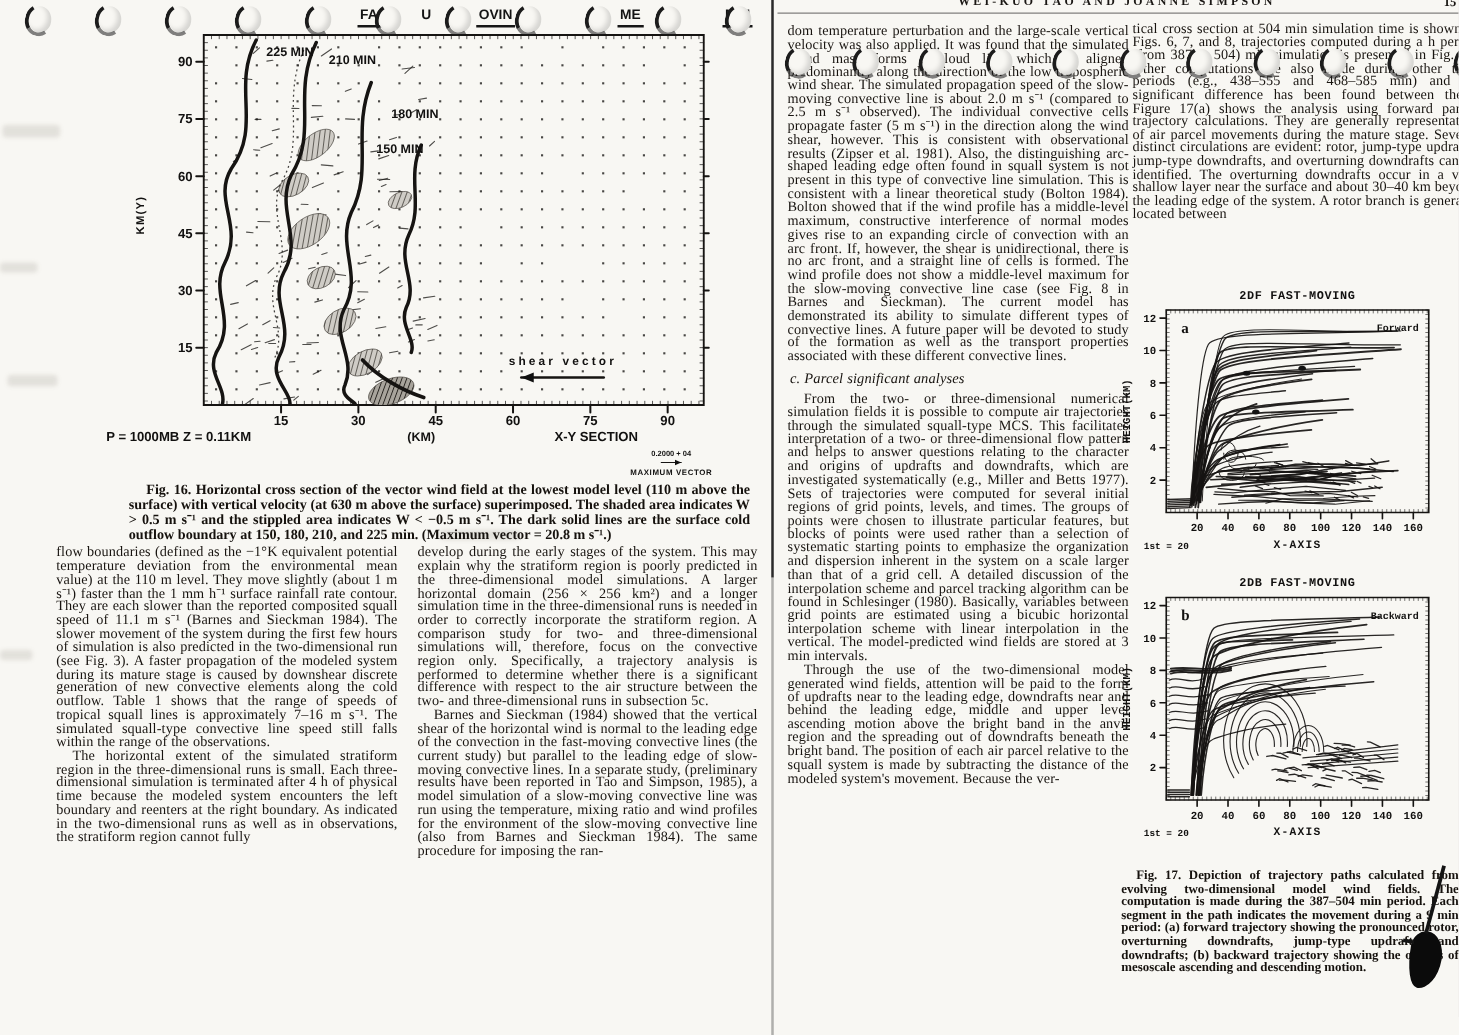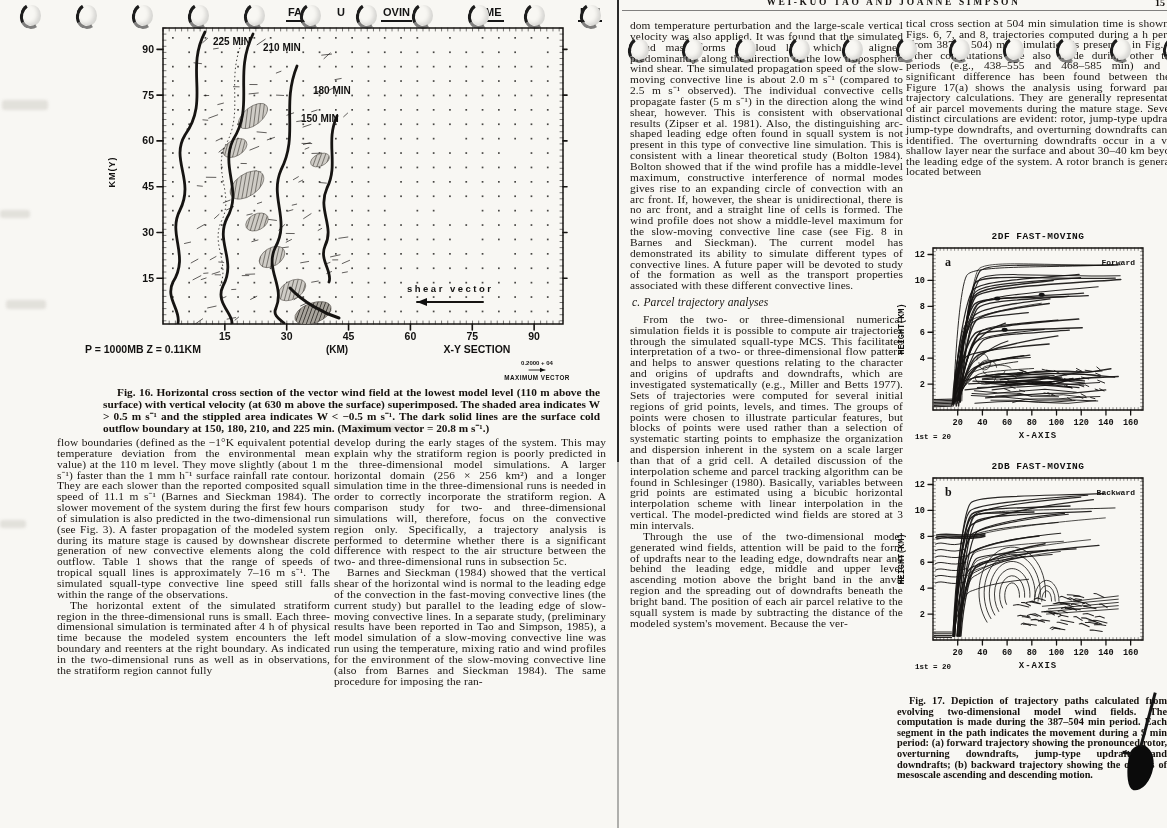--- a/index.html
+++ b/index.html
@@ -24,21 +24,21 @@
   .rh-title{position:absolute;left:0;right:0;top:-3px;text-align:center;font-family:"Liberation Serif",serif;
             font-size:9.5px;font-weight:bold;letter-spacing:2.6px;color:#1a1714;white-space:nowrap}
   .rh-page{position:absolute;right:0;top:-3px;font-size:10px;font-weight:bold}
   .rh-rule{position:absolute;left:622px;top:10px;width:545px;height:1px;background:rgba(30,30,30,.55)}
   
   .col{position:absolute;text-align:justify;font-size:11.4px;line-height:10.85px;color:#181410;
        font-family:"Liberation Serif",serif;letter-spacing:.1px;word-spacing:.2px}
   .col p{margin:0}
   .ind{text-indent:13px}
   .subhead{font-style:italic;margin:7px 0 5px 2px !important;font-size:11.6px}
-  .c1{left:57px;top:437px;width:273px}
+  .c1{left:45px;top:437px;width:273px}
   .c2{left:334px;top:437px;width:272px}
   .c3{left:630px;top:20px;width:273px}
   .c4{left:906px;top:18px;width:276px;line-height:10.6px}
   
   .fig16{position:absolute;left:85px;top:20px;width:525px;height:368px}
   .frag{position:absolute;top:6px;font-family:"Liberation Sans",sans-serif;font-weight:bold;font-size:11px;
         color:#141414;border-bottom:2.5px solid #161616;padding:0 2px 2px 2px;z-index:2}
   .cap16{position:absolute;left:103px;top:386px;width:497px;text-align:justify;font-size:11.3px;
          line-height:12.1px;font-weight:700;color:#15110d;text-indent:14px}
   
@@ -154,21 +154,21 @@
   <div class="sm" style="left:6px;top:300px;width:40px;height:9px"></div>
   <div class="sm" style="left:0;top:520px;width:26px;height:8px"></div>
   <div class="sm" style="left:352px;top:424px;width:64px;height:8px"></div>
   <div class="ink"></div>
 
   <div>
 
     <span class="frag" style="left:286px">FAS</span>
     <span class="frag" style="left:335px;border-bottom:none">U</span>
     <span class="frag" style="left:381px">OVIN</span>
-    <span class="frag" style="left:483px">ME</span>
+    <span class="frag" style="left:494px">ME</span>
     <span class="frag" style="left:578px">MIN</span>
 
     <svg class="fig16" id="fig16" viewBox="0 0 525 368">
       <defs>
         <clipPath id="c16">
             <rect x="78" y="8" width="400" height="296"></rect>
           </clipPath>
         <pattern id="hatch16" width="4" height="4" patternUnits="userSpaceOnUse" patternTransform="rotate(45)">
           <rect width="4" height="4" fill="#cfccc6"></rect>
             <line x1="0" y1="0" x2="0" y2="4" stroke="#5a5650" stroke-width="1.5"></line>
@@ -922,21 +922,21 @@
 
   <div>
     <div class="rp-header">
       <span class="rh-title">WEI-KUO TAO AND JOANNE SIMPSON</span>
       <span class="rh-page">15</span>
     </div>
     <div class="rh-rule"></div>
 
     <div class="col c3">
       <p>dom temperature perturbation and the large-scale vertical velocity was also applied. It was found that the simulated cloud mass forms a cloud line which is aligned predominantly along the direction of the low tropospheric wind shear. The simulated propagation speed of the slow-moving convective line is about 2.0 m s⁻¹ (compared to 2.5 m s⁻¹ observed). The individual convective cells propagate faster (5 m s⁻¹) in the direction along the wind shear, however. This is consistent with observational results (Zipser et al. 1981). Also, the distinguishing arc-shaped leading edge often found in squall system is not present in this type of convective line simulation. This is consistent with a linear theoretical study (Bolton 1984). Bolton showed that if the wind profile has a middle-level maximum, constructive interference of normal modes gives rise to an expanding circle of convection with an arc front. If, however, the shear is unidirectional, there is no arc front, and a straight line of cells is formed. The wind profile does not show a middle-level maximum for the slow-moving convective line case (see Fig. 8 in Barnes and Sieckman). The current model has demonstrated its ability to simulate different types of convective lines. A future paper will be devoted to study of the formation as well as the transport properties associated with these different convective lines.</p>
-      <p class="subhead">c.  Parcel trajectory analyses</p>
+      <p class="subhead">c.  Parcel significant analyses</p>
       <p class="ind">From the two- or three-dimensional numerical simulation fields it is possible to compute air trajectories through the simulated squall-type MCS. This facilitates interpretation of a two- or three-dimensional flow pattern and helps to answer questions relating to the character and origins of updrafts and downdrafts, which are investigated systematically (e.g., Miller and Betts 1977). Sets of trajectories were computed for several initial regions of grid points, levels, and times. The groups of points were chosen to illustrate particular features, but blocks of points were used rather than a selection of systematic starting points to emphasize the organization and dispersion inherent in the system on a scale larger than that of a grid cell. A detailed discussion of the interpolation scheme and parcel tracking algorithm can be found in Schlesinger (1980). Basically, variables between grid points are estimated using a bicubic horizontal interpolation scheme with linear interpolation in the vertical. The model-predicted wind fields are stored at 3 min intervals.</p>
       <p class="ind">Through the use of the two-dimensional model generated wind fields, attention will be paid to the form of updrafts near to the leading edge, downdrafts near and behind the leading edge, middle and upper level ascending motion above the bright band in the anvil region and the spreading out of downdrafts beneath the bright band. The position of each air parcel relative to the squall system is made by subtracting the distance of the modeled system's movement. Because the ver-</p>
     </div>
     <div class="col c4">
       <p>tical cross section at 504 min simulation time is shown in Figs. 6, 7, and 8, trajectories computed during a h period (from 387 to 504) min simulation is presented in Fig. 17. Other computations are also made during other time periods (e.g., 438–555 and 468–585 min) and no significant difference has been found between them. Figure 17(a) shows the analysis using forward parcel trajectory calculations. They are generally representative of air parcel movements during the mature stage. Several distinct circulations are evident: rotor, jump-type updrafts, jump-type downdrafts, and overturning downdrafts can be identified. The overturning downdrafts occur in a very shallow layer near the surface and about 30–40 km beyond the leading edge of the system. A rotor branch is generally located between</p>
     </div>
 
     <svg class="fig17a" id="fig17a" viewBox="0 0 274 228">
       <defs>
           <clipPath id="c17a">

